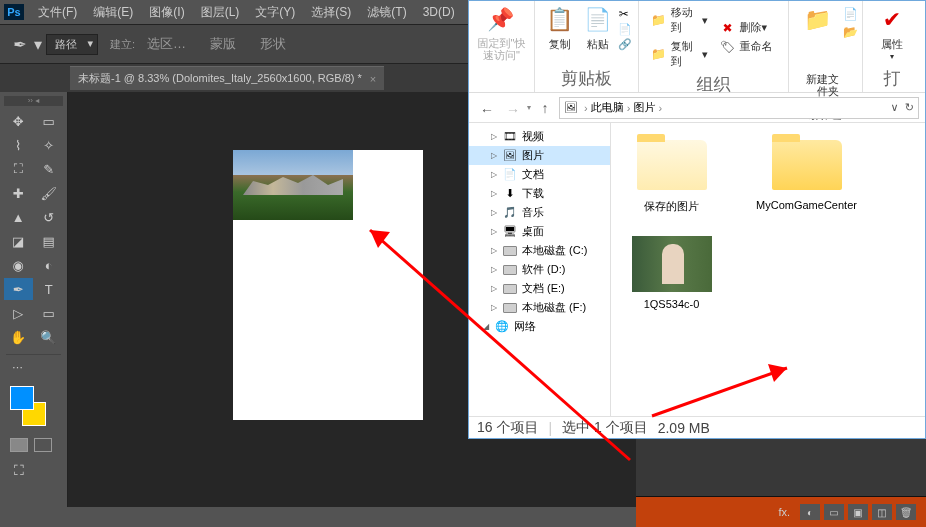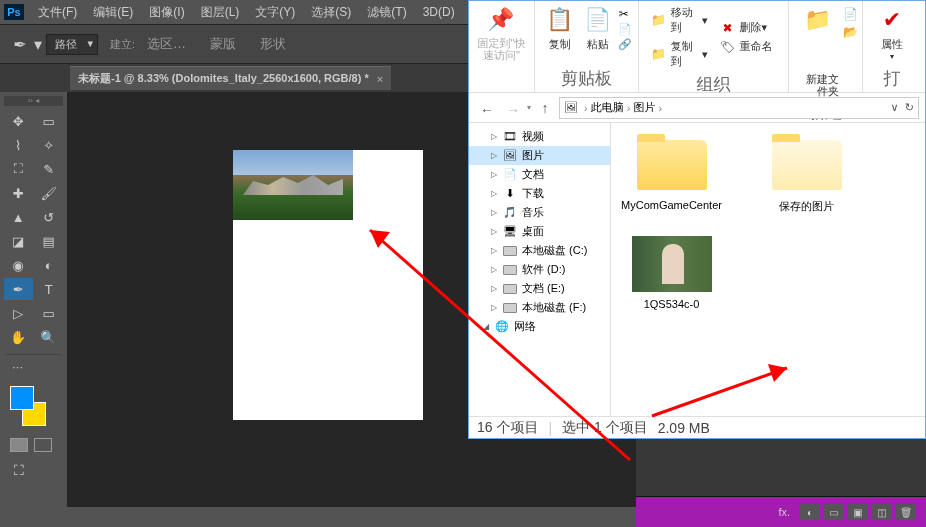--- a/index.html
+++ b/index.html
@@ -9,21 +9,21 @@
 .ps-logo{width:20px;height:16px;background:#001e36;color:#31a8ff;font-size:11px;font-weight:bold;display:flex;align-items:center;justify-content:center;margin-right:6px;border-radius:0;}
 .ps-menu-item{color:#ccc;padding:2px 8px;cursor:pointer;}
 .ps-optbar{height:40px;background:#454545;display:flex;align-items:center;padding:0 8px;border-top:1px solid #222;border-bottom:1px solid #222;}
 .ps-tool-icon{width:24px;height:24px;color:#ccc;display:flex;align-items:center;justify-content:center;}
 .ps-dropdown{background:#333;border:1px solid #222;color:#ccc;padding:2px 20px 2px 8px;font-size:11px;margin:0 4px;position:relative;}
 .ps-dropdown::after{content:"▾";position:absolute;right:4px;}
 .ps-opt-label{color:#999;font-size:11px;margin-left:8px;}
 .ps-opt-btn{color:#999;font-size:13px;padding:2px 10px;margin:0 2px;}
 .ps-opt-icons{margin-left:auto;display:flex;gap:8px;}
 .ps-opt-ic{width:20px;height:18px;background:#555;border:1px solid #333;}
-.ps-tabbar{height:28px;background:#3a3a3a;display:flex;align-items:center;padding-left:70px;font-weight:bold;}
+.ps-tabbar{height:28px;background:#3a3a3a;display:flex;align-items:center;padding-left:70px;}
 .ps-tab{background:#535353;color:#ccc;font-size:11px;padding:4px 8px;display:flex;align-items:center;border-top:1px solid #666;}
 .ps-tab-x{margin-left:8px;color:#999;}
 .ps-main{display:flex;height:calc(100% - 92px - 20px);}
 .ps-toolbar{width:68px;background:#535353;border-right:1px solid #222;padding:4px;}
 .ps-toolbar-head{height:10px;background:#424242;margin-bottom:4px;color:#888;font-size:8px;text-align:center;}
 .ps-tool-row{display:flex;gap:2px;margin-bottom:2px;}
 .ps-tool{width:30px;height:22px;display:flex;align-items:center;justify-content:center;color:#ccc;font-size:13px;cursor:pointer;}
 .ps-tool.active{background:#2a6da4;}
 .ps-colors{margin-top:12px;position:relative;width:40px;height:40px;margin-left:6px;}
 .ps-fg{position:absolute;width:24px;height:24px;background:#0090ff;border:1px solid #fff;top:0;left:0;z-index:2;}
@@ -70,21 +70,21 @@
 .folder-ic{width:70px;height:50px;background:linear-gradient(#ffe9a0,#ffd456);border-radius:2px 6px 2px 2px;position:relative;}
 .folder-ic::before{content:"";position:absolute;top:-6px;left:0;width:28px;height:8px;background:#ffd970;border-radius:2px 2px 0 0;}
 .folder-empty{background:linear-gradient(#fff8e0,#ffecb0);}
 .thumb1{width:80px;height:56px;background:linear-gradient(to right,#3a5a3a 0%,#5a7a4a 50%,#4a6a3a 100%);position:relative;}
 .thumb1::after{content:"";position:absolute;top:8px;left:30px;width:22px;height:40px;background:#e8d4c0;border-radius:10px 10px 0 0;}
 .thumb2{width:80px;height:56px;background:linear-gradient(to bottom,#7ba8d4 0%,#a8c4e0 35%,#3a6a2a 55%,#254a18 100%);position:relative;}
 .thumb2::before{content:"";position:absolute;top:20px;left:8px;width:64px;height:16px;background:linear-gradient(90deg,#999 0%,#c4b89a 40%,#888 100%);clip-path:polygon(0 100%,15% 20%,35% 60%,55% 0%,75% 50%,100% 10%,100% 100%);}
 .exp-status{height:22px;border-top:1px solid #e0e0e0;display:flex;align-items:center;font-size:14px;color:#444;padding:0 8px;gap:10px;}
 .exp-status-sep{color:#ccc;}
 
-.panel-bar{position:absolute;bottom:0;right:0;width:290px;height:24px;background:#a21caf;border-top:1px solid #111;display:flex;align-items:center;justify-content:flex-end;gap:4px;padding:15px 10px;}
+.panel-bar{position:absolute;bottom:0;right:0;width:290px;height:24px;background:#c2410c;border-top:1px solid #111;display:flex;align-items:center;justify-content:flex-end;gap:4px;padding:15px 10px;}
 .panel-ic{width:20px;height:16px;background:#555;display:flex;align-items:center;justify-content:center;color:#ccc;font-size:10px;}
 .panel-right{position:absolute;right:0;top:439px;bottom:24px;width:290px;background:#383838;}
 .drive-ic{display:inline-block;width:14px;height:10px;background:#d0d0d0;border:1px solid #888;border-radius:1px;margin-right:1px;}
 </style>
 </head>
 <body>
 
 <div class="ps-window">
   <div class="ps-menubar">
     <div class="ps-logo">Ps</div>
@@ -335,29 +335,29 @@
         </div>
         <div class="exp-tree-item">
           <span class="exp-tree-arrow">◢</span>
           <span class="exp-tree-ic">🌐</span>
           <span>网络</span>
         </div>
       </div>
     <div class="exp-content" id="content">
         <div class="exp-item">
           <div class="exp-item-ic">
+            <div class="folder-ic folder-empty"></div>
+          </div>
+          <span>保存的图片</span>
+        </div>
+        <div class="exp-item">
+          <div class="exp-item-ic">
             <div class="folder-ic"></div>
           </div>
           <span>MyComGameCenter</span>
-        </div>
-        <div class="exp-item">
-          <div class="exp-item-ic">
-            <div class="folder-ic folder-empty"></div>
-          </div>
-          <span>保存的图片</span>
         </div>
         <div class="exp-item">
           <div class="exp-item-ic">
             <div class="thumb1"></div>
           </div>
           <span>1QS534c-0</span>
         </div>
       </div>
   </div>
 

